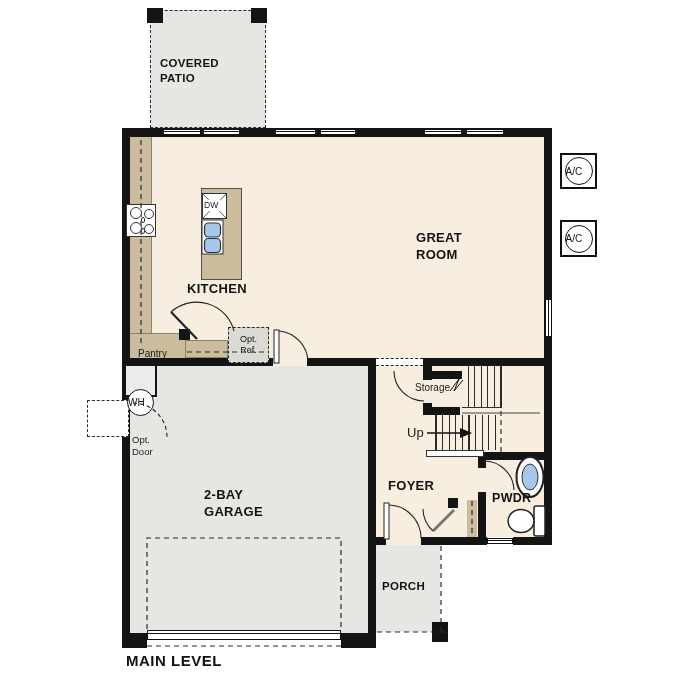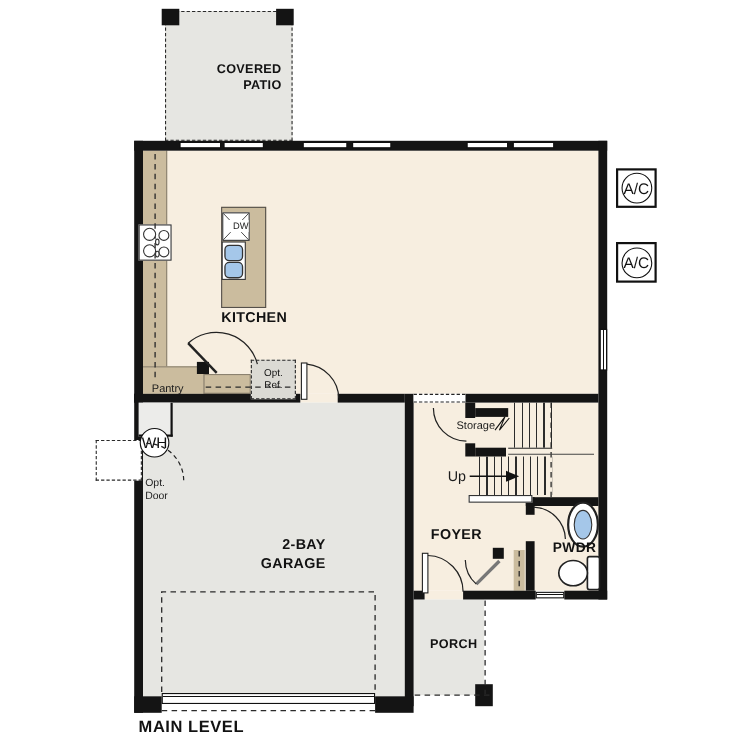--- a/index.html
+++ b/index.html
@@ -11,27 +11,27 @@
   .abs{position:absolute;box-sizing:border-box;}
   
   .cream{background:#f7eee0;}
   .gray{background:#e6e6e2;}
   .tan{background:#cbbc9e;}
   .wall{background:#141414;}
   
   .win-h{background:linear-gradient(to bottom,#fff 0 35%,#111 35% 55%,#fff 55% 100%);border:1px solid #111;}
   .win-v{background:linear-gradient(to right,#fff 0 35%,#111 35% 55%,#fff 55% 100%);border:1px solid #111;}
   
-  .lbl{position:absolute;font-weight:700;letter-spacing:.3px;line-height:1.3;text-align:right;color:#121212;}
+  .lbl{position:absolute;font-weight:700;letter-spacing:.3px;line-height:1.3;text-align:left;color:#121212;}
   .lbl.small{font-weight:400;letter-spacing:0;color:#1c1c1c;}
   .room13{font-size:13px;}
   
   .treads{background:repeating-linear-gradient(to right,rgba(0,0,0,0) 0 5.5px,#2b2b2b 5.5px 6.6px);}
   .circle-tag{border:1.4px solid #111;border-radius:50%;background:#fff;
-    display:flex;align-items:center;justify-content:center;font-size:14px;font-weight:400;}
+    display:flex;align-items:center;justify-content:flex-start;font-size:10px;font-weight:400;}
   .sq-unit{background:#fff;border:2px solid #111;display:flex;align-items:center;justify-content:center;}
   .dashed{border:1.5px dashed #2a2a2a;}
 </style>
 </head>
 <body>
 
 <div class="plan">
 
   <div class="abs gray dashed" style="left:150px;top:10px;width:116px;height:118px;"></div>
   <div class="abs cream" style="left:130px;top:137px;width:414px;height:221px;"></div>
@@ -169,20 +169,21 @@
       <rect x="534" y="506" width="11" height="30" rx="2" fill="#fff" stroke="#222" stroke-width="1.5"></rect>
       <ellipse cx="521" cy="521" rx="13" ry="11.5" fill="#fff" stroke="#222" stroke-width="1.5"></ellipse>
     </g>
     <g>
       <ellipse cx="530" cy="477" rx="13.5" ry="20" fill="#fff" stroke="#222" stroke-width="2"></ellipse>
       <ellipse cx="530" cy="477" rx="8" ry="13" fill="#a5c7e9" stroke="#333" stroke-width="1"></ellipse>
     </g>
   </svg>
 
   <div class="lbl" style="left:160px;top:56px;width:96px;font-size:11.5px;">COVERED PATIO</div>
+  <div class="lbl room13" style="left:416px;top:230px;width:80px;">GREAT ROOM</div>
   <div class="lbl room13" style="left:187px;top:281px;width:74px;">KITCHEN</div>
   <div class="lbl room13" style="left:204px;top:487px;width:92px;">2-BAY GARAGE</div>
   <div class="lbl room13" style="left:388px;top:478px;width:50px;">FOYER</div>
   <div class="lbl" style="left:492px;top:490px;width:50px;font-size:12.5px;">PWDR</div>
   <div class="lbl" style="left:382px;top:579px;width:52px;font-size:11.5px;">PORCH</div>
   <div class="lbl" style="left:126px;top:651px;font-size:15px;letter-spacing:.5px;text-align:left;">MAIN LEVEL</div>
   <div class="lbl small" style="left:138px;top:347px;font-size:10px;">Pantry</div>
   <div class="lbl small" style="left:415px;top:381px;font-size:10px;">Storage</div>
   <div class="lbl small" style="left:407px;top:425px;font-size:13px;">Up</div>
   <div class="lbl small" style="left:132px;top:434px;width:40px;font-size:9.5px;text-align:left;line-height:1.25;">

